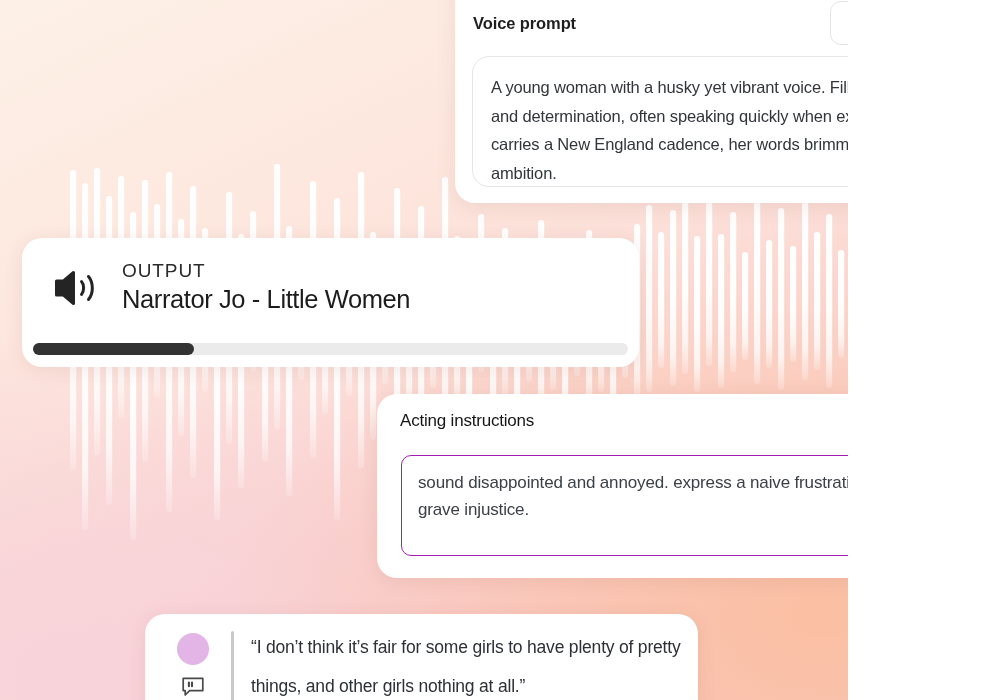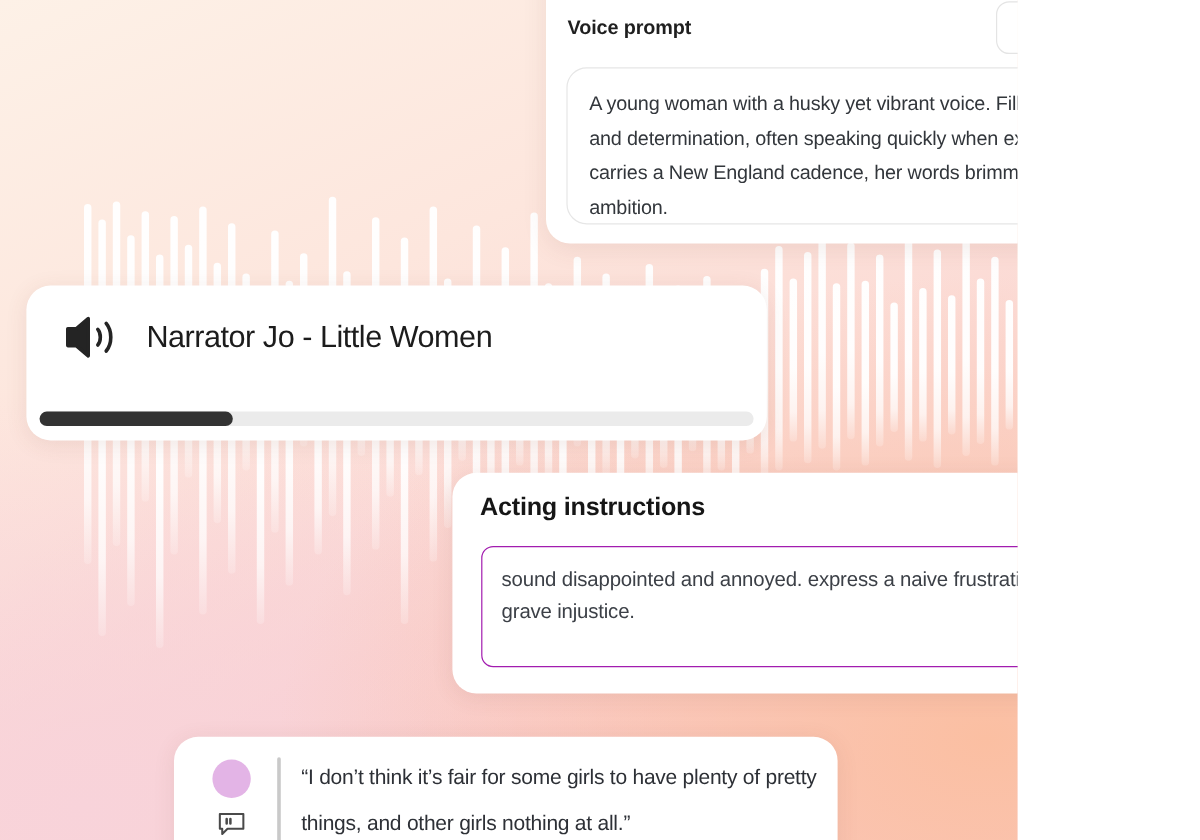--- a/index.html
+++ b/index.html
@@ -139,22 +139,22 @@
 
   
   #acting-card {
     left: 377px; top: 394px;
     width: 623px; height: 184px;
     border-radius: 20px;
   }
   #acting-title {
     position: absolute;
     left: 23px; top: 17px;
-    font-size: 21px;
-    font-weight: 700;
+    font-size: 17px;
+    font-weight: 400;
     color: #161616;
     letter-spacing: -0.2px;
   }
   #acting-textarea {
     position: absolute;
     left: 24px; top: 61px;
     width: 569px; height: 101px;
     box-sizing: border-box;
     border: 1px solid #a21caf;
     border-radius: 10px;
@@ -320,20 +320,21 @@
   <div class="card" id="output-card">
     <div id="output-row">
       <span>
         <svg class="speaker-icon" width="45" height="42" viewBox="0 0 45 42" fill="none" stroke="#242424" stroke-width="3" stroke-linecap="round" stroke-linejoin="round">
           <path d="M21.5 5.5 L11.5 14 H4.5 V28 H11.5 L21.5 36.5 Z" fill="#242424"></path>
           <path d="M29.5 14.5 C32.3 17.6 32.3 24.4 29.5 27.5"></path>
           <path d="M36.5 9.5 C41.6 15.6 41.6 26.4 36.5 32.5"></path>
         </svg>
       </span>
       <span id="output-text-block">
+        <span id="output-kicker">OUTPUT</span>
         <span id="output-title">Narrator Jo - Little Women</span>
       </span>
     </div>
     <div id="output-progress-track">
       <div id="output-progress-fill" style="width: 27%;"></div>
     </div>
   </div>
 
   <div class="card" id="acting-card">
     <div id="acting-title">Acting instructions</div>

